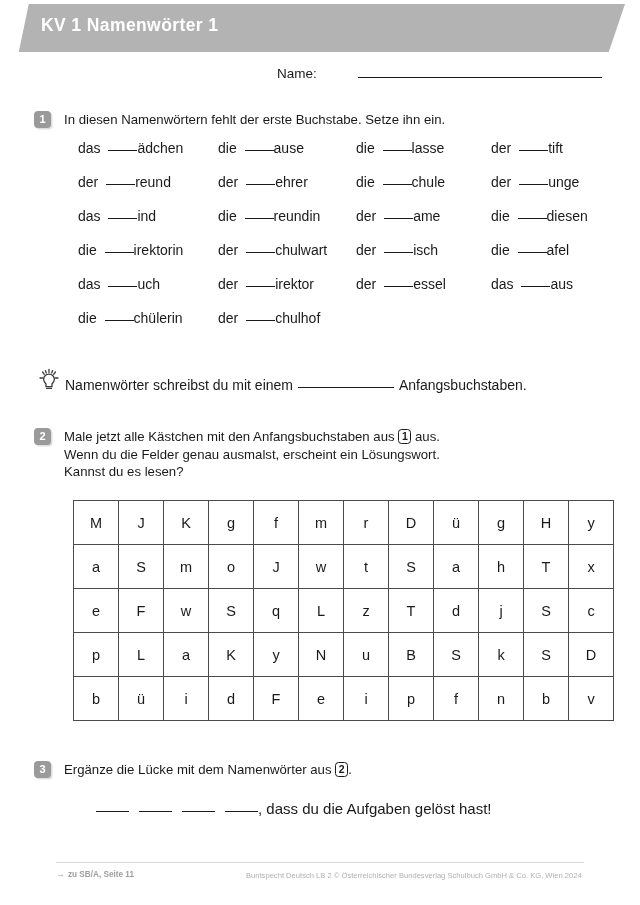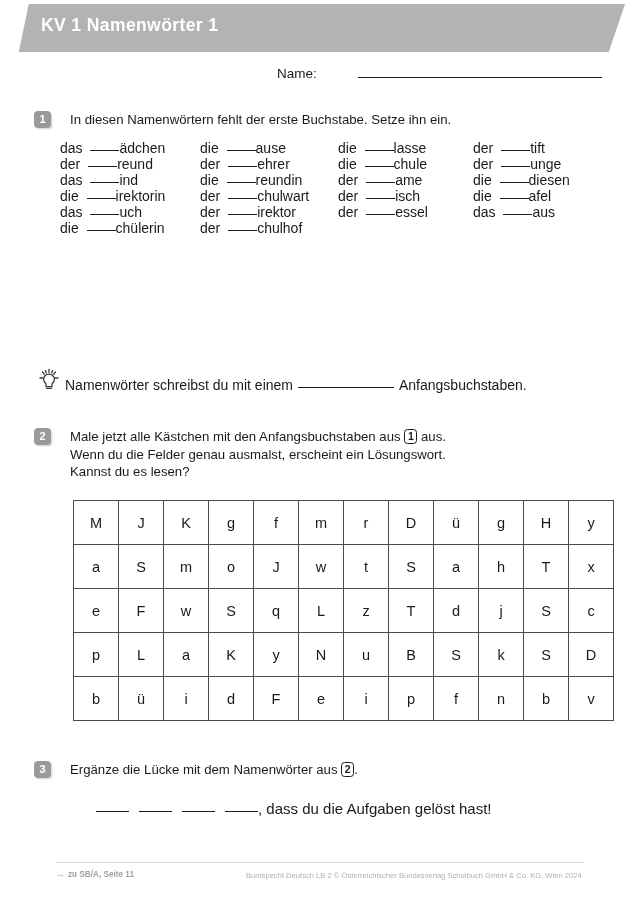--- a/index.html
+++ b/index.html
@@ -38,36 +38,37 @@
     position: relative; display: inline-block;
     width: 17px; height: 17px; border-radius: 4px;
     background: #9a9a9a; color: #ffffff;
     font-size: 11px; font-weight: bold;
     text-align: center; line-height: 17px;
     box-shadow: 1.5px 1.5px 0 rgba(0,0,0,0.13);
     flex: 0 0 auto;
   }
 
   .task { position: absolute; display: flex; align-items: flex-start; }
-  .task-text { font-size: 13.2px; line-height: 17.5px; margin-left: 19px; }
+  .task-text { font-size: 13.2px; line-height: 17.5px; margin-left: 13px; }
 
   
   .ref-box {
     display: inline-block; min-width: 13px; padding: 0 2.5px;
     border: 1.1px solid #1a1a1a; border-radius: 3.5px;
     font-size: 10.5px; font-weight: bold; line-height: 13px;
     text-align: center; vertical-align: 1px;
   }
 
   
   #wordgrid {
-    position: absolute; left: 60px; top: 140px;
+    position: absolute; left: 78px; top: 140px;
     width: 540px;
     display: grid;
     grid-template-columns: 140px 138px 135px 127px;
+    row-gap: 18px;
   }
   .word { font-size: 14px; white-space: nowrap; }
   .blank-in {
     display: inline-block; width: 29px;
     border-bottom: 1.5px solid #1a1a1a;
     margin: 0 0 0 4px; vertical-align: 2px; height: 10px;
   }
 
   
   .tip { position: absolute; left: 38px; top: 366px; display: flex; align-items: baseline; }

